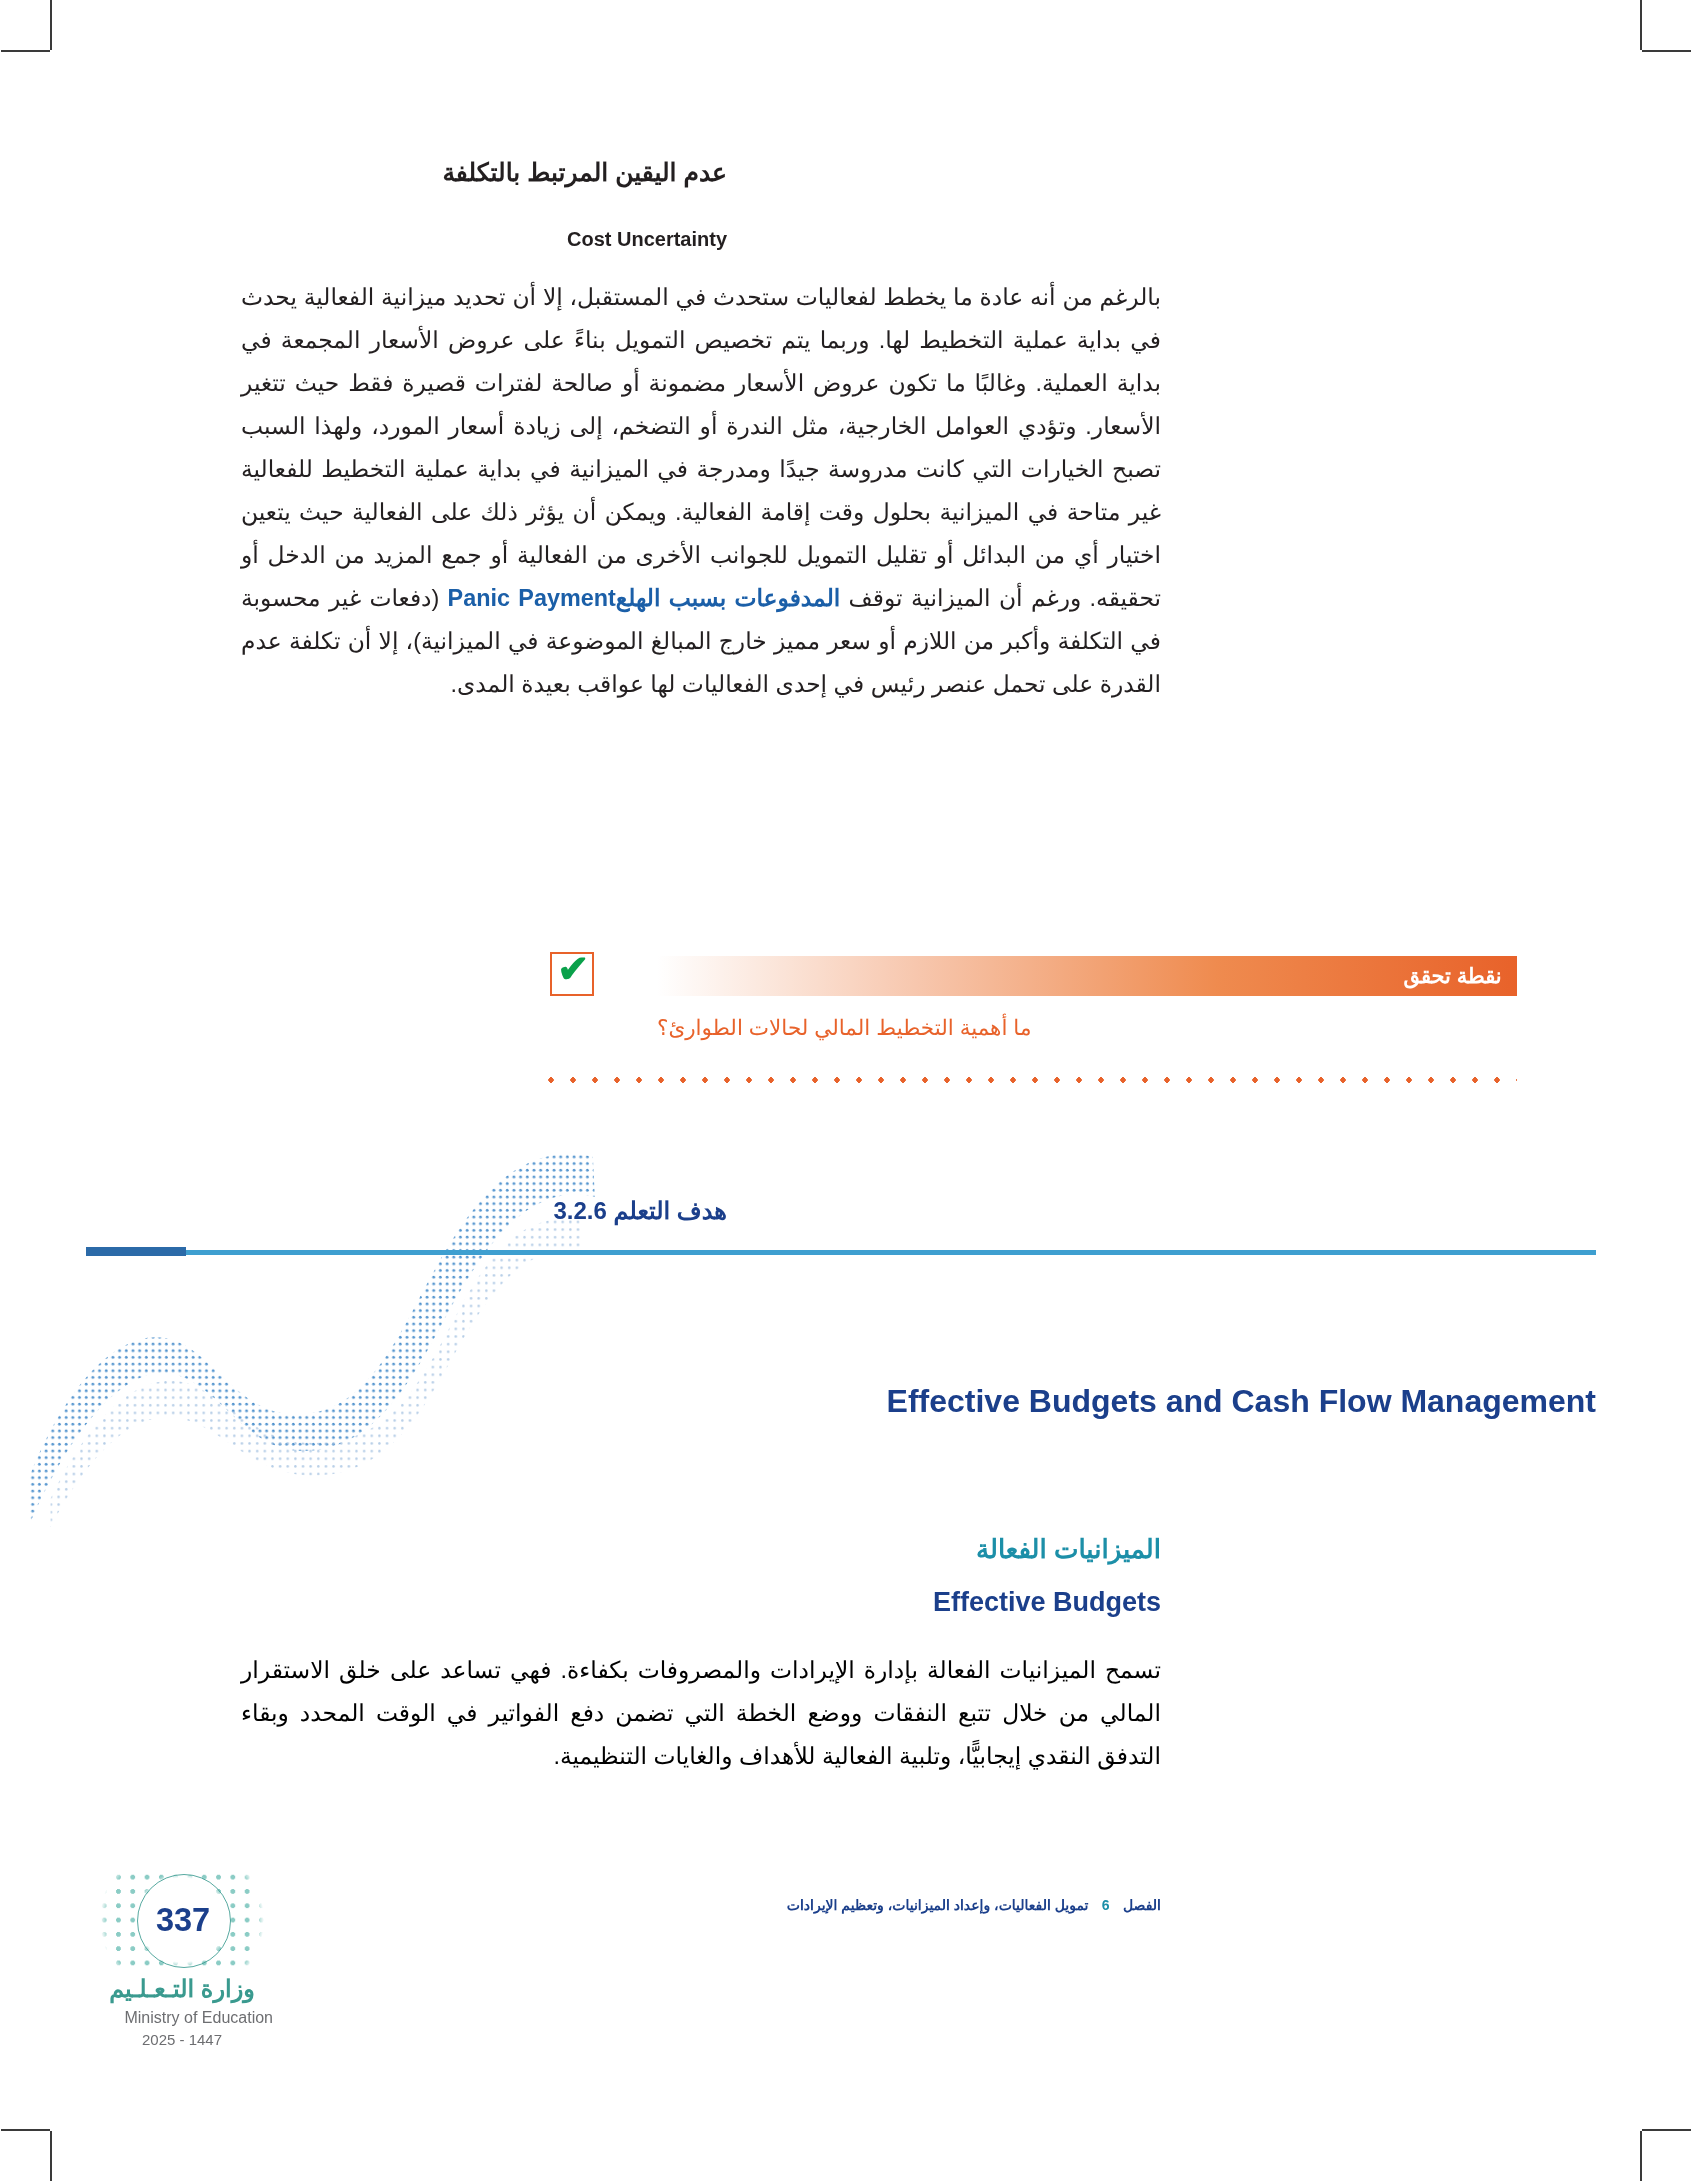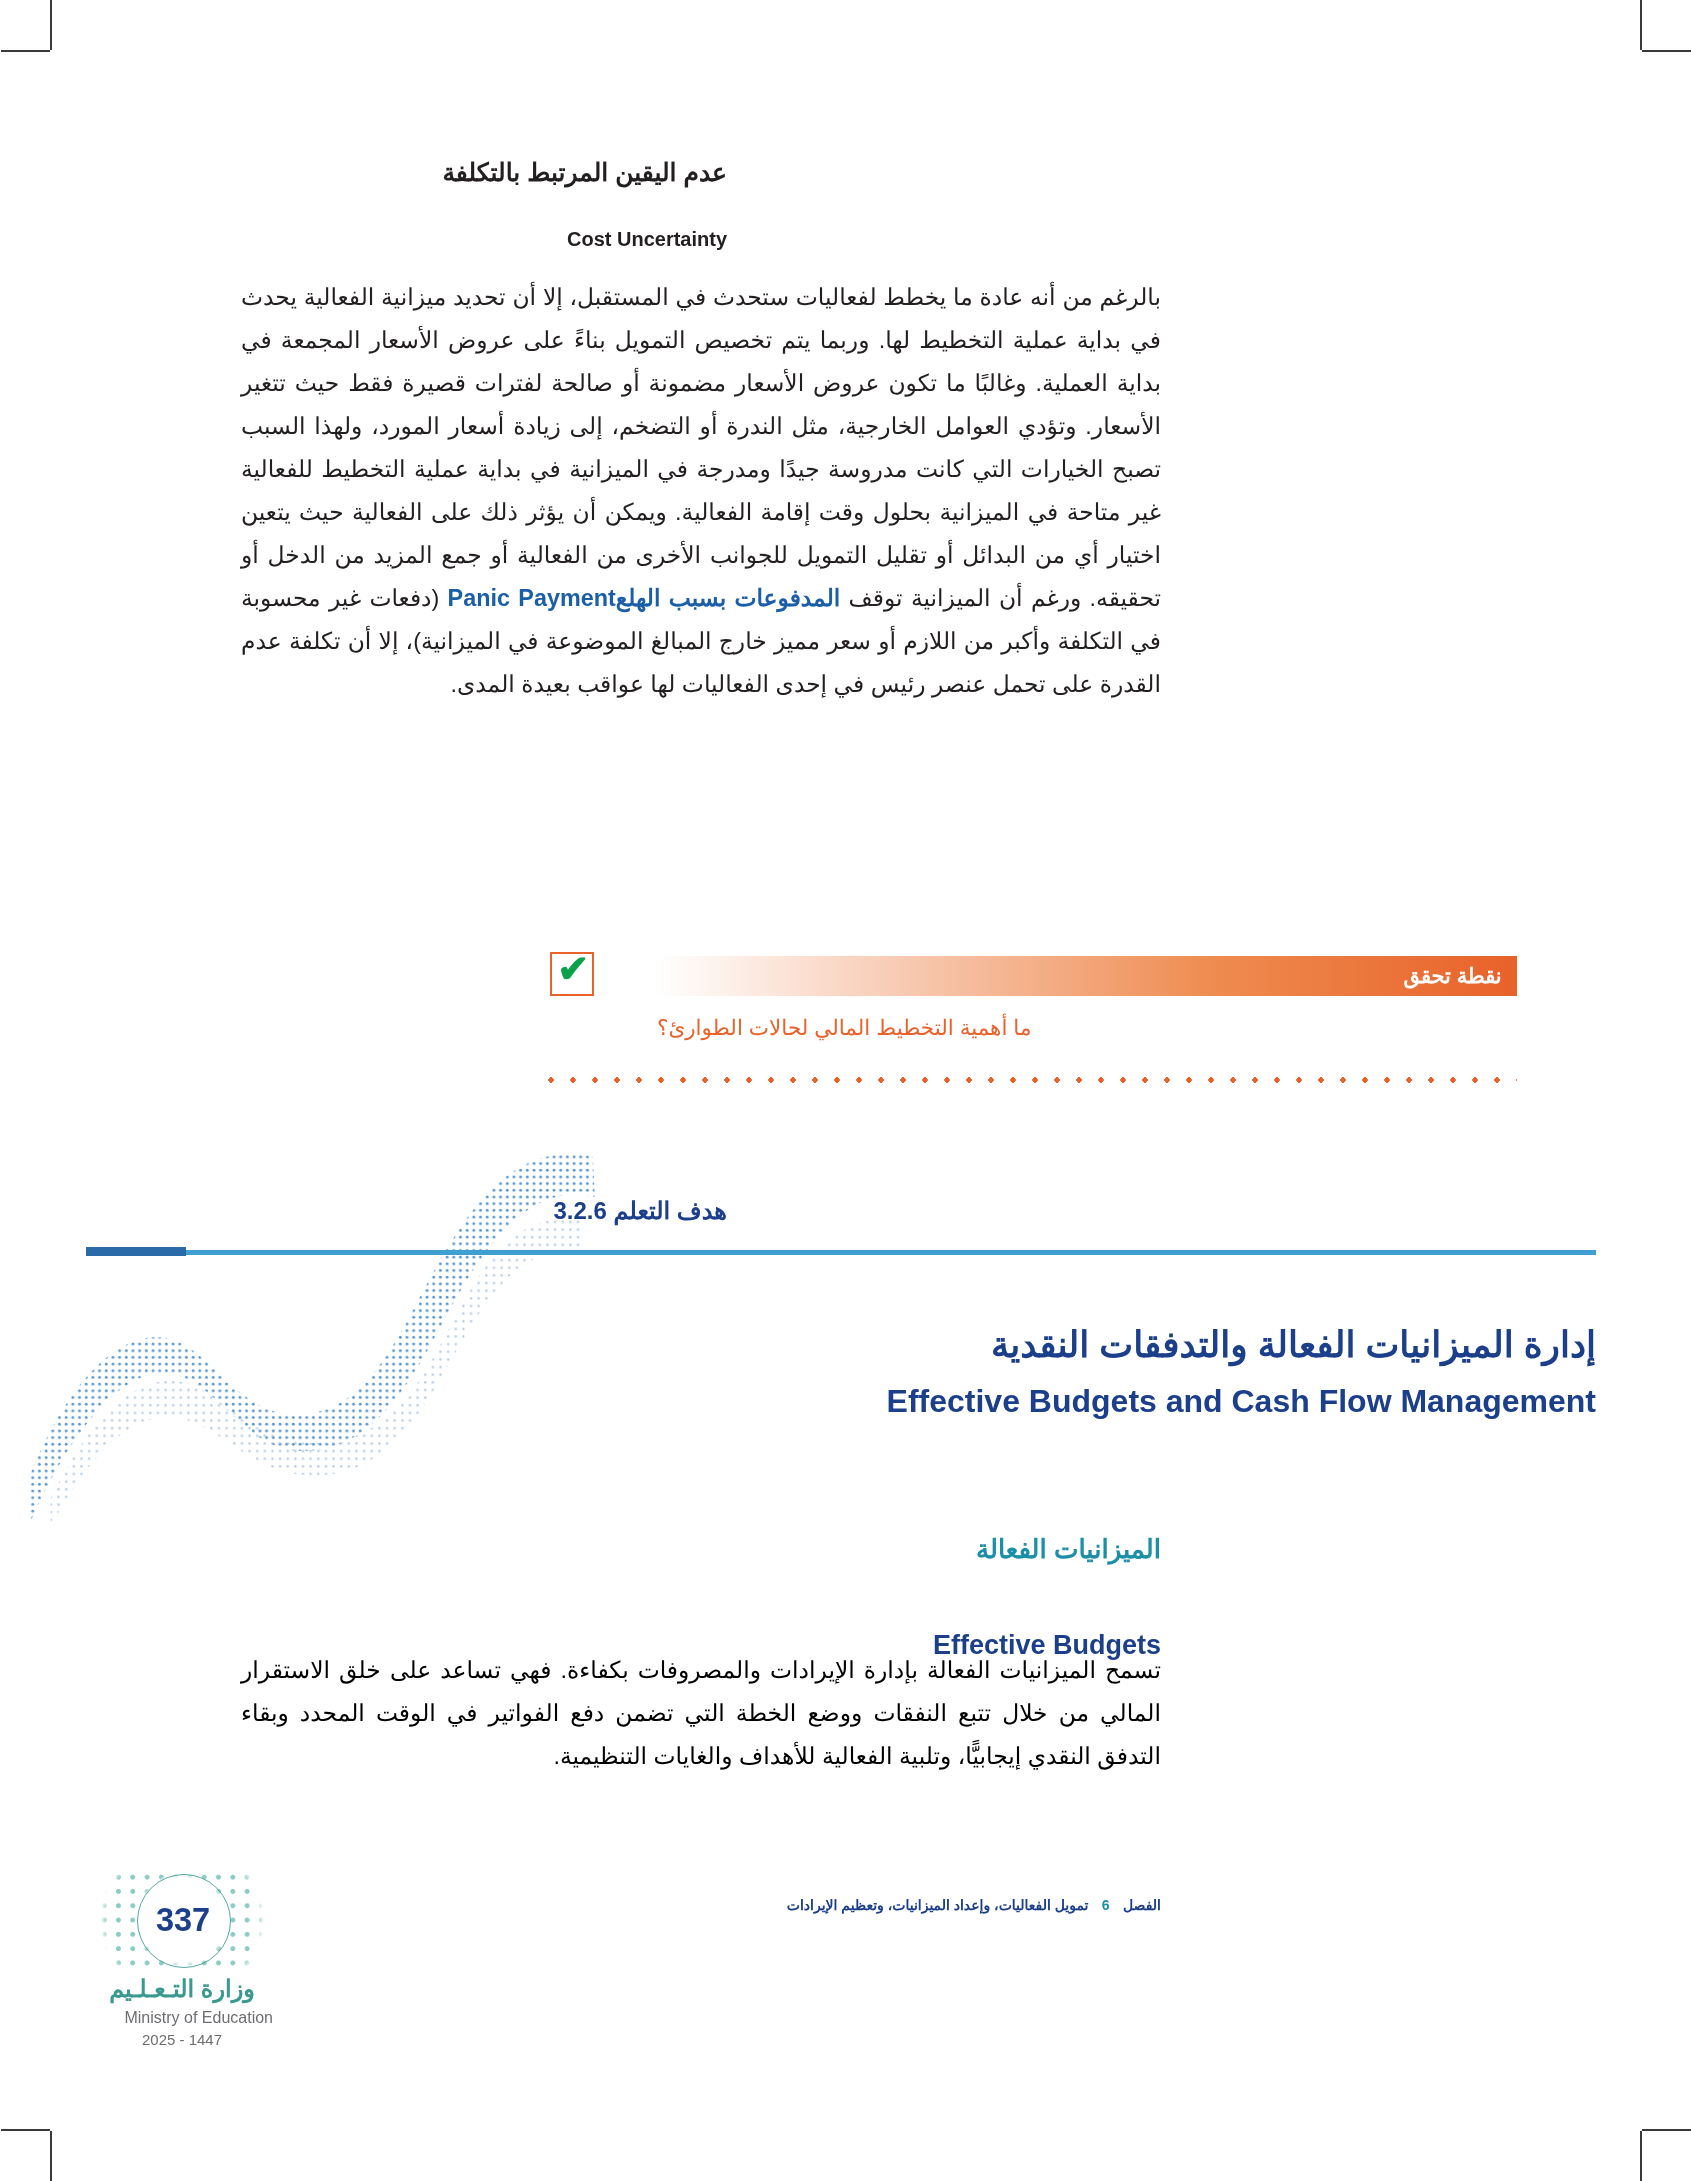--- a/index.html
+++ b/index.html
@@ -232,21 +232,20 @@
   .sub-en {
     position: absolute;
     right: 531px;
     top: 1587px;
     width: 920px;
     text-align: right;
     direction: ltr;
     font-size: 27px;
     font-weight: bold;
     color: #1b3f8b;
-    margin-top: 43px;
   }
   .sub-par {
     position: absolute;
     right: 531px;
     top: 1649px;
     width: 920px;
     font-size: 23.4px;
     line-height: 43px;
     text-align: justify;
     text-align-last: right;
@@ -396,21 +395,20 @@
         <circle cx="2.4" cy="2.4" r="1.3" fill="#9fbedf"></circle>
       </pattern>
     </defs>
     <path d="M610,30 C520,10 470,100 430,175 C392,248 360,300 300,300 C238,300 214,236 170,222 C120,206 62,260 20,365 L20,415 C70,300 128,246 172,258 C220,271 246,336 302,338 C372,341 412,281 452,205 C492,130 540,55 612,72 Z" fill="url(#dots)"></path>
     <path d="M596,96 C520,86 486,160 452,224 C418,288 384,330 318,330 C252,330 224,276 180,266 C134,256 84,300 42,388 L42,418 C86,334 132,296 176,304 C222,312 250,362 314,364 C386,366 424,312 460,246 C496,180 536,118 598,130 Z" fill="url(#dots2)" opacity=".75"></path>
   </svg>
 
   <div class="lo-label">هدف التعلم 3.2.6</div>
   <div class="lo-rule"></div>
   <div class="lo-rule-dark"></div>
-  <div class="lo-title-ar">إدارة الميزانيات الفعالة والتدفقات النقدية</div>
   <div class="lo-title-en">Effective Budgets and Cash Flow Management</div>
 
   <div class="sub-ar">الميزانيات الفعالة</div>
   <div class="sub-en">Effective Budgets</div>
   <div class="sub-par">تسمح الميزانيات الفعالة بإدارة الإيرادات والمصروفات بكفاءة. فهي تساعد على خلق الاستقرار المالي من خلال تتبع النفقات ووضع الخطة التي تضمن دفع الفواتير في الوقت المحدد وبقاء التدفق النقدي إيجابيًّا، وتلبية الفعالية للأهداف والغايات التنظيمية.</div>
 
   <div class="footer-text">
     <span>الفصل</span><span class="footer-chapter-no">6</span><span>تمويل الفعاليات، وإعداد الميزانيات، وتعظيم الإيرادات</span>
   </div>
 

